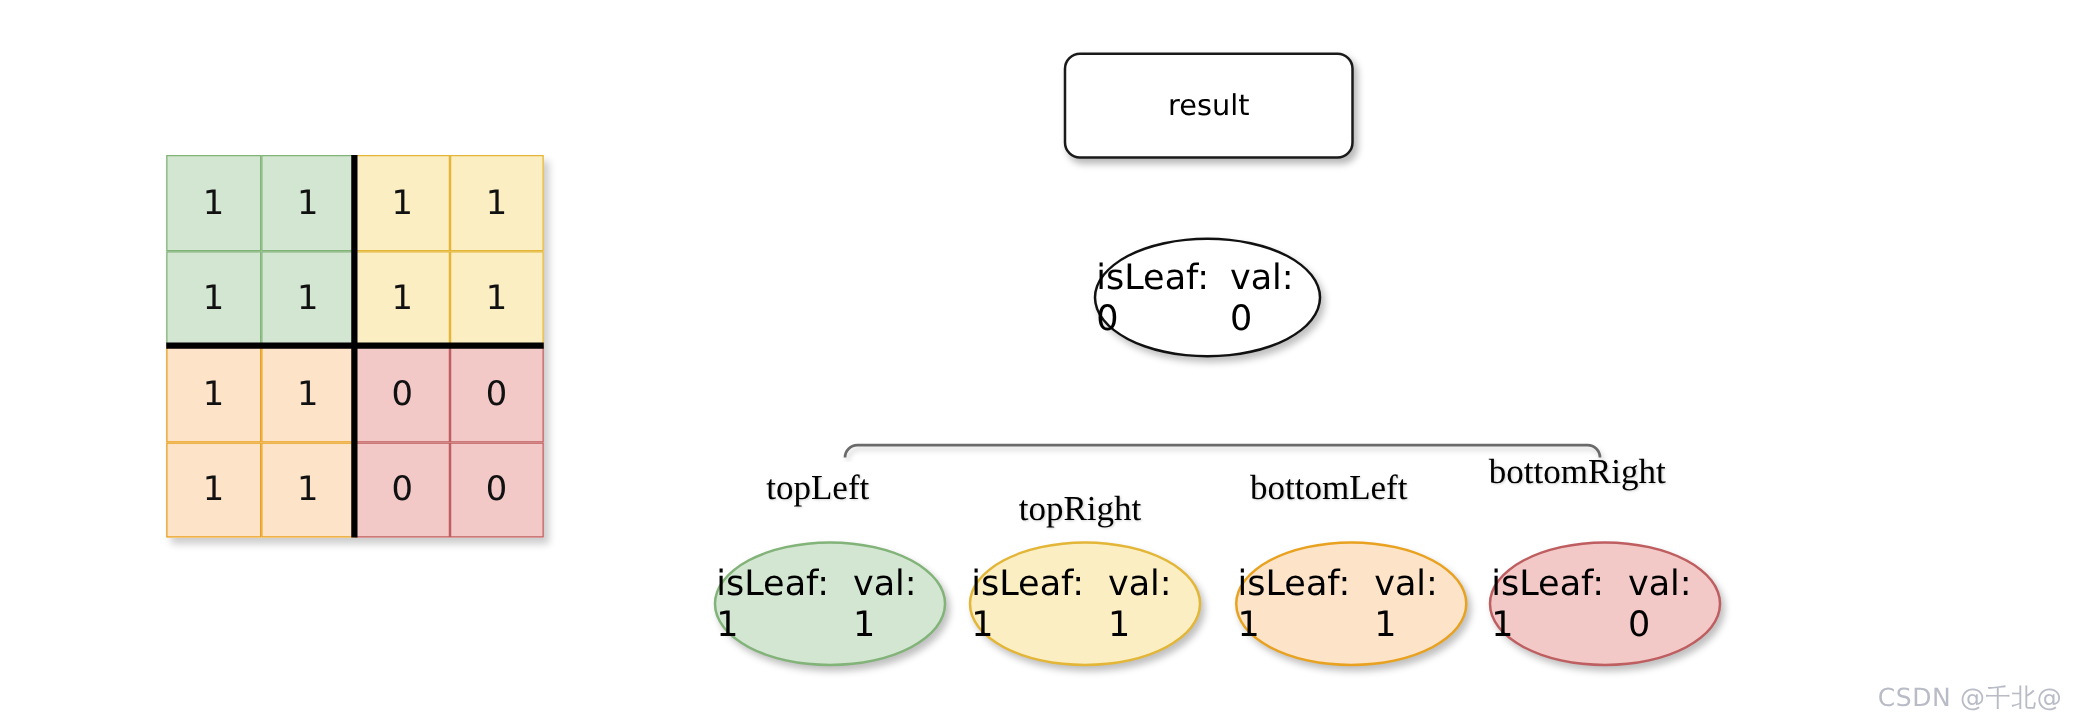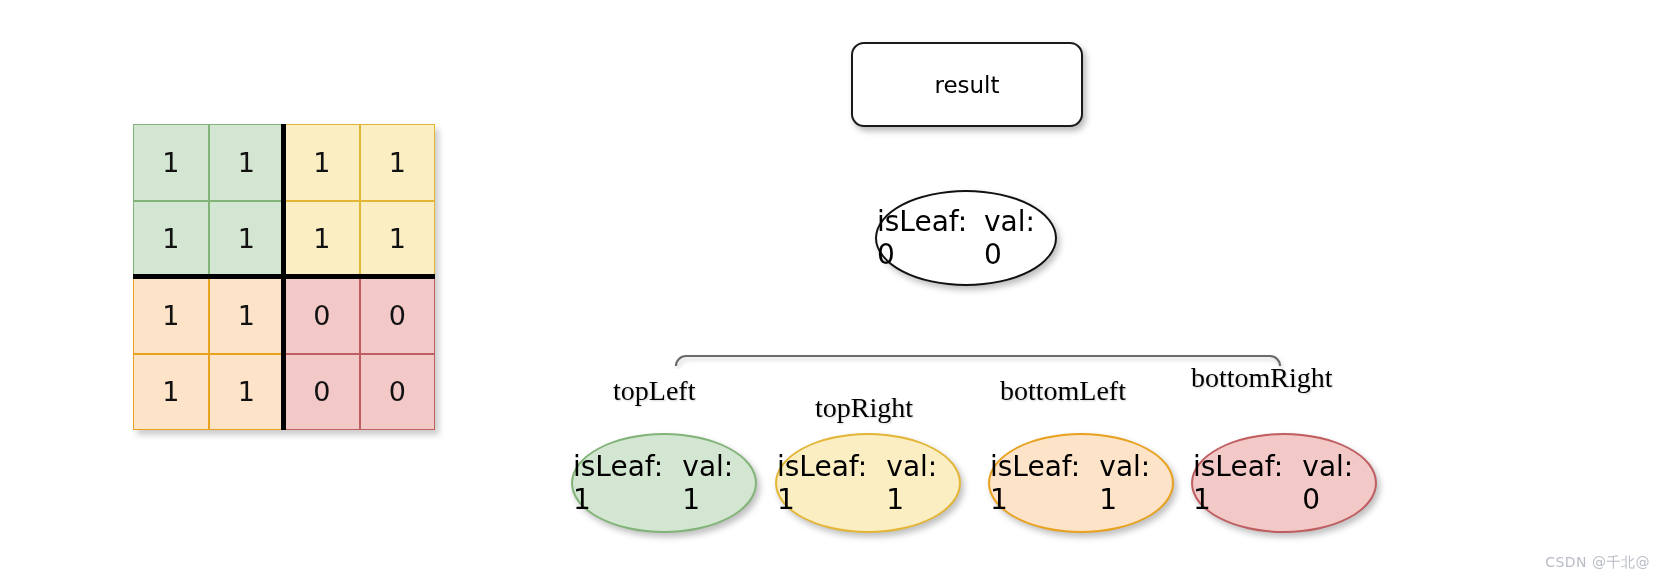--- a/index.html
+++ b/index.html
@@ -168,21 +168,21 @@
   }
   #label-topleft      { left: 613px;  top: 375px; }
   #label-topright     { left: 815px;  top: 375px; margin-top: 17px; }
   #label-bottomleft   { left: 1000px; top: 375px; text-align: right; }
   #label-bottomright  { left: 1191px; top: 362px; }
 
   #watermark {
     position: absolute;
     right: 14px;
     bottom: 10px;
-    font-size: 14px;
+    font-size: 20px;
     color: #b9bcc6;
     letter-spacing: 0.5px;
     margin-left: 48px;
   }
 </style>
 </head>
 <body>
 
 <div id="matrix-panel">
 

